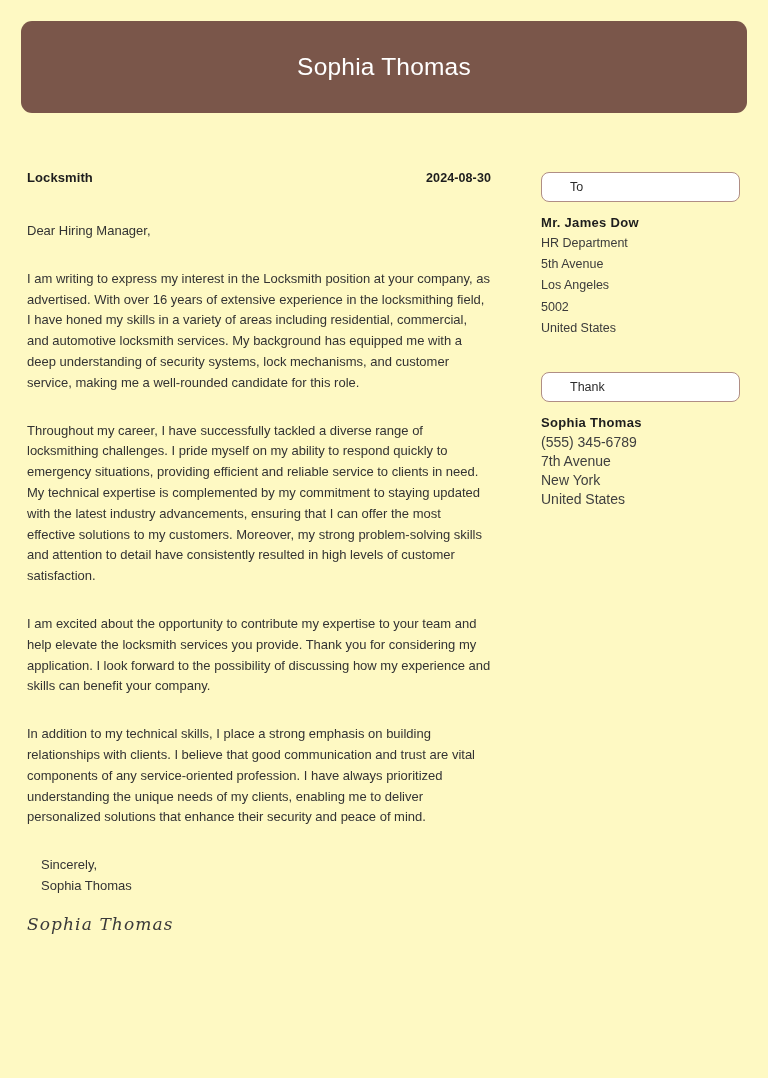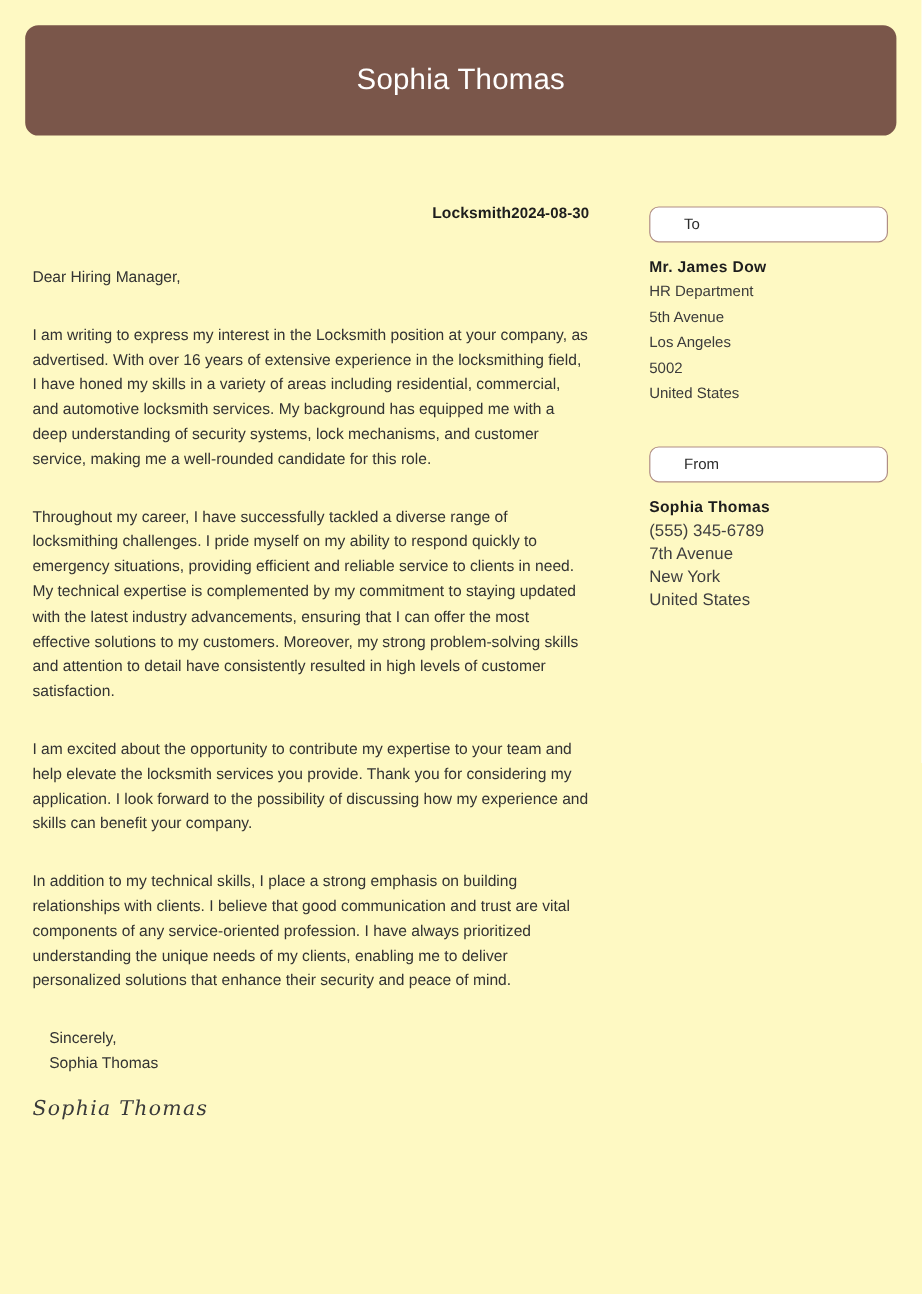--- a/index.html
+++ b/index.html
@@ -50,21 +50,21 @@
   .letter-body {
     position: absolute;
     left: 27px;
     top: 170px;
     width: 464px;
   }
 
   .meta-row {
     display: flex;
     align-items: baseline;
-    justify-content: flex-end;
+    justify-content: space-between;
     margin-bottom: 36px;
   }
   .job-title {
     font-size: 13px;
     font-weight: bold;
     color: #1d1d1d;
     letter-spacing: 0.1px;
   }
   .letter-date {
     font-size: 12.5px;
@@ -203,21 +203,21 @@
       <div class="addr-name">Mr. James Dow</div>
       <div class="addr-line">HR Department</div>
       <div class="addr-line">5th Avenue</div>
       <div class="addr-line">Los Angeles</div>
       <div class="addr-line">5002</div>
       <div class="addr-line">United States</div>
     </div>
 
     <div class="from-section">
       <div class="field-box">
-        <span class="field-box-label">From</span>
+        <span class="field-box-label">Thank</span>
       </div>
 
       <div class="addr-block">
         <div class="from-name">Sophia Thomas</div>
         <div class="from-line">(555) 345-6789</div>
         <div class="from-line">7th Avenue</div>
         <div class="from-line">New York</div>
         <div class="from-line">United States</div>
       </div>
     </div>

